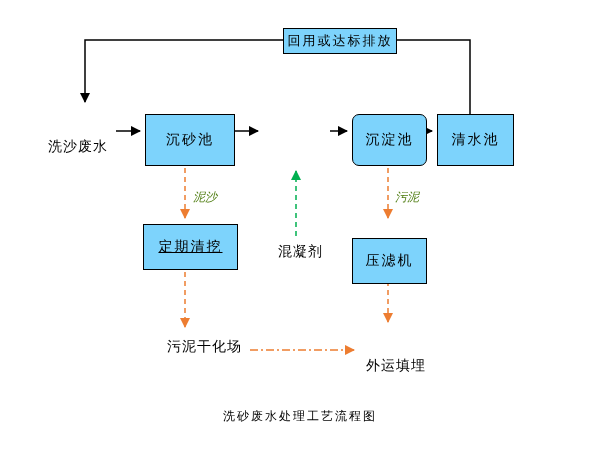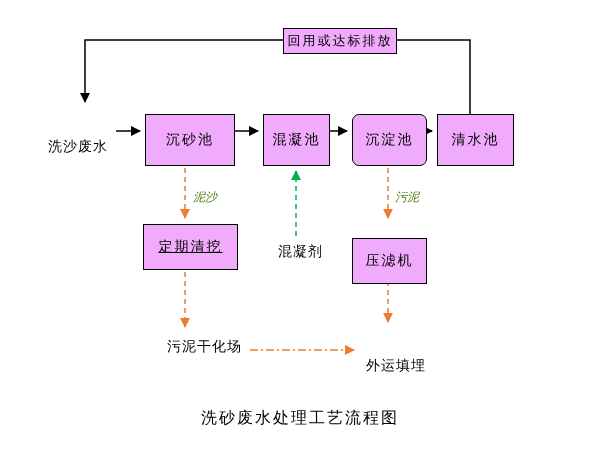--- a/index.html
+++ b/index.html
@@ -3,27 +3,27 @@
 <meta charset="utf-8">
 <style>
   * { margin:0; padding:0; box-sizing:border-box; }
   html,body { background:#fff; }
   .canvas {
     position:relative; width:600px; height:450px; background:#ffffff;
     font-family:"Liberation Sans", sans-serif; overflow:hidden;
   }
   svg.wires { position:absolute; left:0; top:0; width:600px; height:450px; }
   .node {
-    position:absolute; border:1px solid #000; background:#f0abfc;
+    position:absolute; border:1px solid #000; background:#7dd3fc;
     display:flex; align-items:center; justify-content:center;
     font-size:14px; color:#000; letter-spacing:2px;
   }
   .plain { position:absolute; font-size:14px; color:#000; letter-spacing:1px; white-space:nowrap; }
   .flowlabel { position:absolute; font-size:12px; color:#4d7c0f; font-style:italic; white-space:nowrap; }
-  .title { position:absolute; left:0; right:0; top:408px; text-align:center; font-size:16px; color:#000; letter-spacing:2px; }
+  .title { position:absolute; left:0; right:0; top:408px; text-align:center; font-size:12px; color:#000; letter-spacing:2px; }
 
   
   .n-feedback { left:283px; top:28px;  width:114px; height:26px; font-size:13px; }
   .n-grit     { left:145px; top:114px; width:90px;  height:52px; }
   .n-coag     { left:263px; top:114px; width:67px;  height:52px; }
   .n-sed      { left:352px; top:114px; width:75px;  height:52px;border-radius:7px; }
   .n-clear    { left:437px; top:114px; width:77px;  height:52px; }
   .n-dredge   { left:143px; top:224px; width:95px;  height:46px;text-decoration:underline; }
   .n-press    { left:352px; top:224px; width:75px;  height:46px;margin-top:14px; }
 
@@ -67,21 +67,20 @@
 
     <path d="M388,168 L388,218" fill="none" stroke="#ED7D31" stroke-width="1.5" stroke-dasharray="5,4" marker-end="url(#arrO)"></path>
     <path d="M388,272 L388,322" fill="none" stroke="#ED7D31" stroke-width="1.5" stroke-dasharray="5,4" marker-end="url(#arrO)"></path>
 
     <path d="M250,350 L354,350" fill="none" stroke="#ED7D31" stroke-width="1.5" stroke-dasharray="8,3,2,3" marker-end="url(#arrO)"></path>
   </svg>
 
   <div class="node n-feedback">回用或达标排放</div>
 
   <div class="node n-grit">沉砂池</div>
-  <div class="node n-coag">混凝池</div>
   <div class="node n-sed">沉淀池</div>
   <div class="node n-clear">清水池</div>
 
   <div class="node n-dredge">定期清挖</div>
   <div class="node n-press">压滤机</div>
 
   <div class="plain l-influent">洗沙废水</div>
   <div class="plain l-coagulant">混凝剂</div>
   <div class="plain l-drying">污泥干化场</div>
   <div class="plain l-landfill">外运填埋</div>

